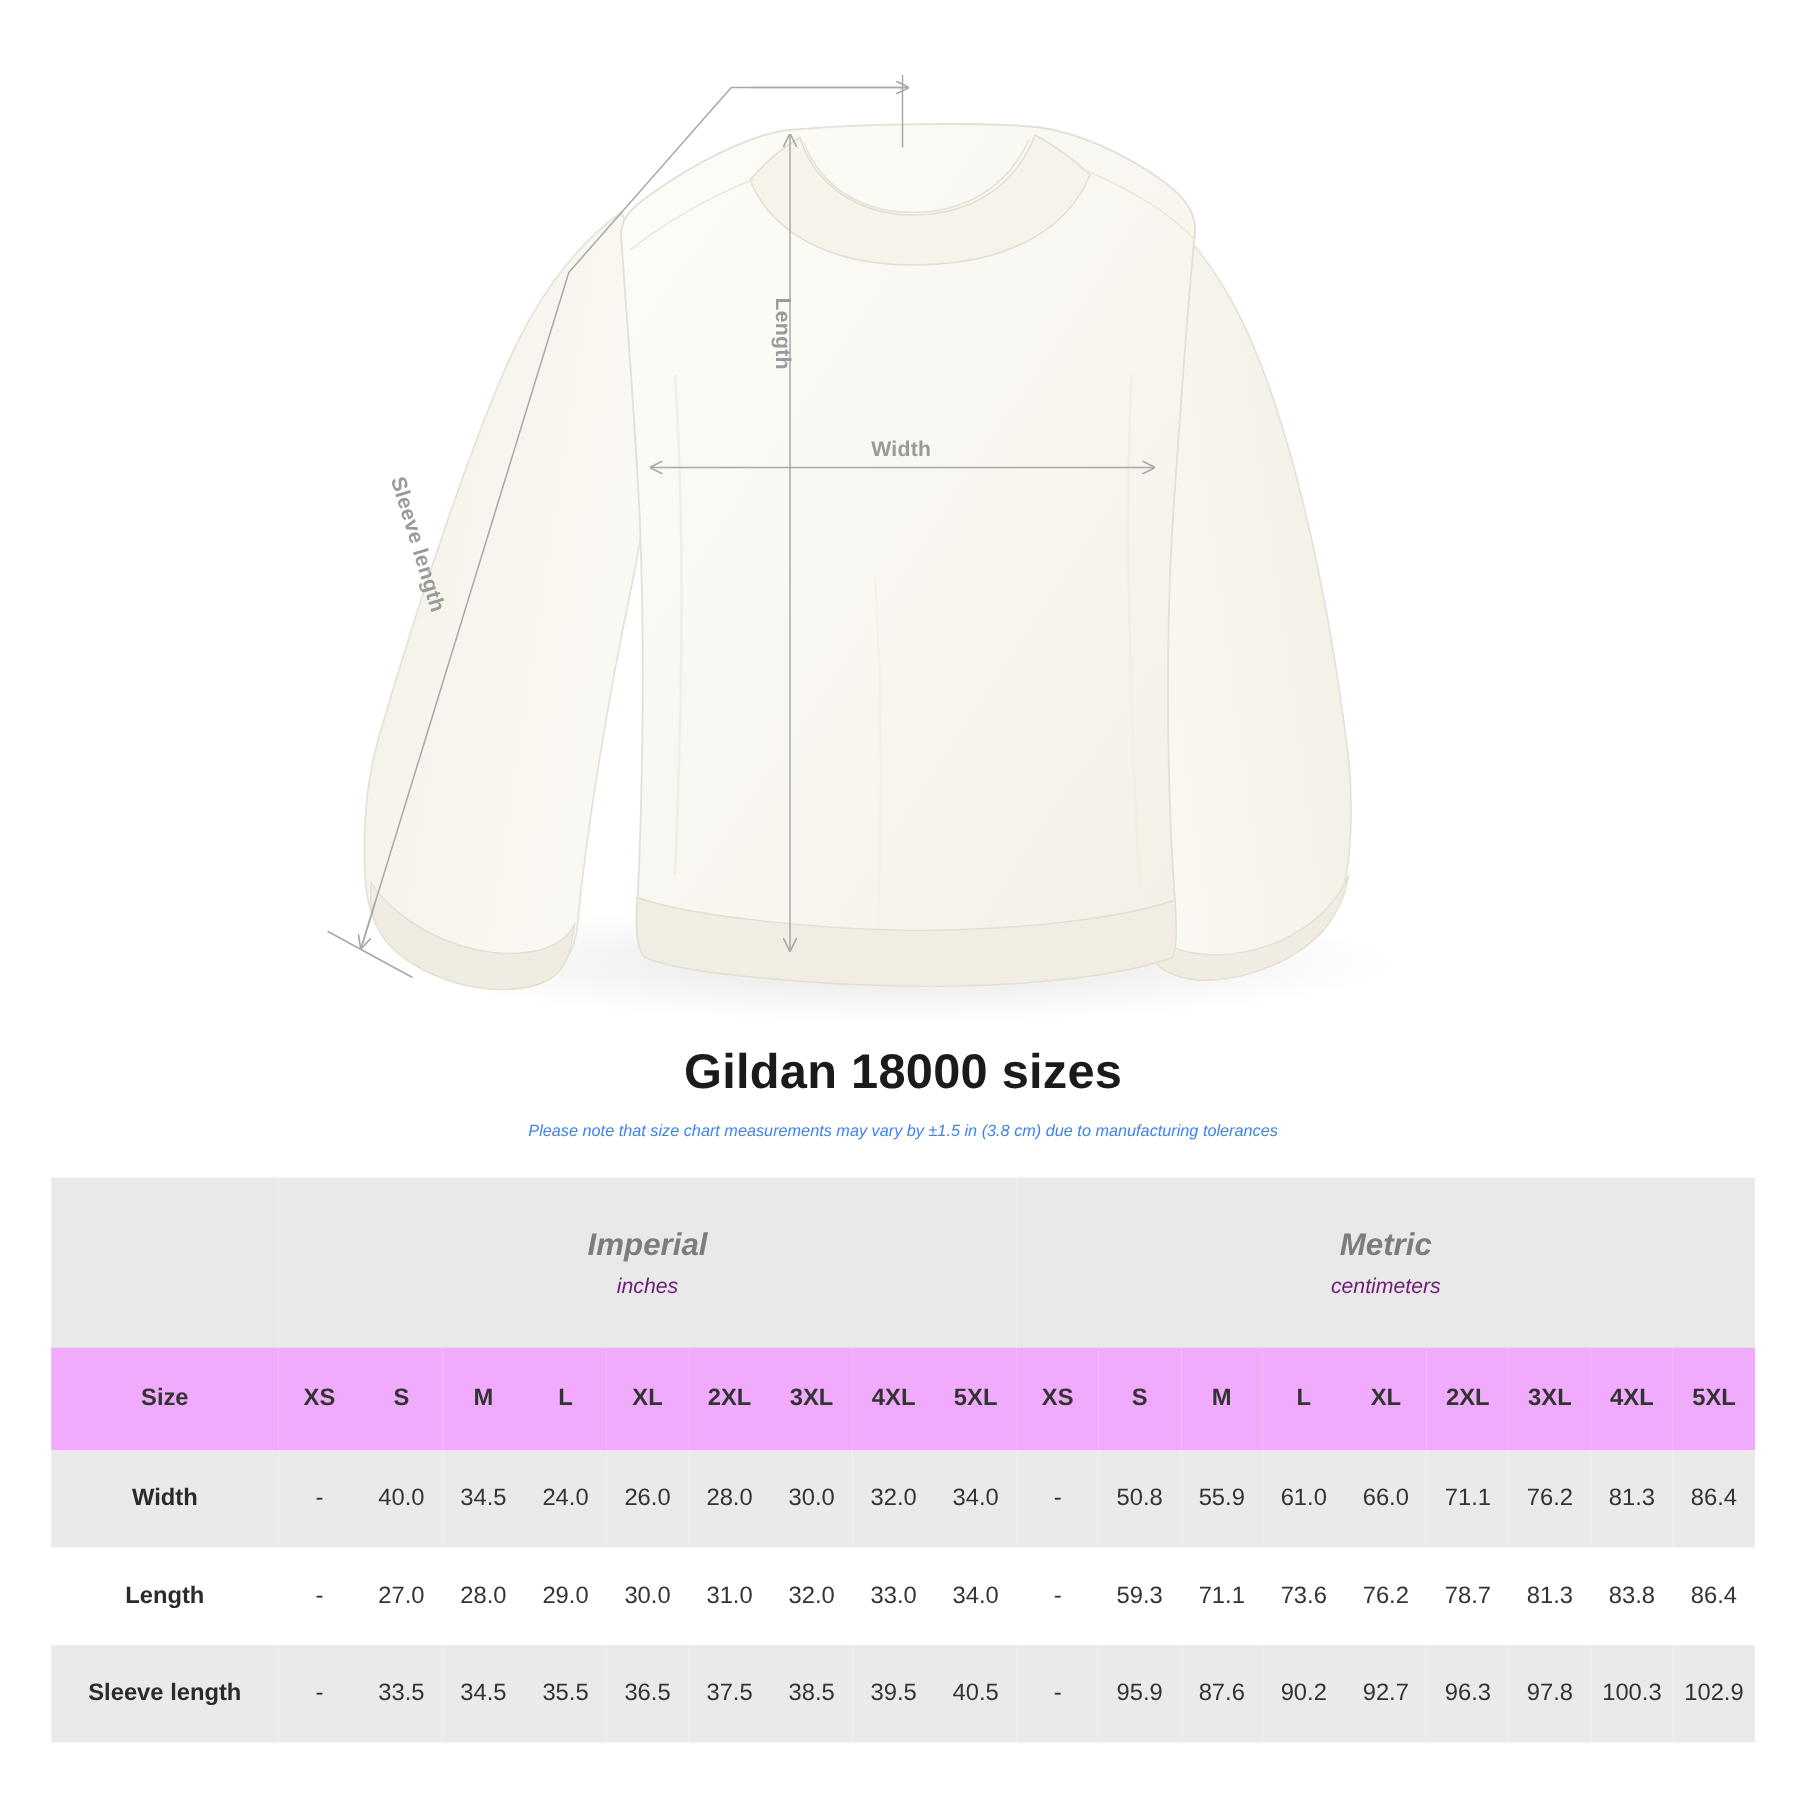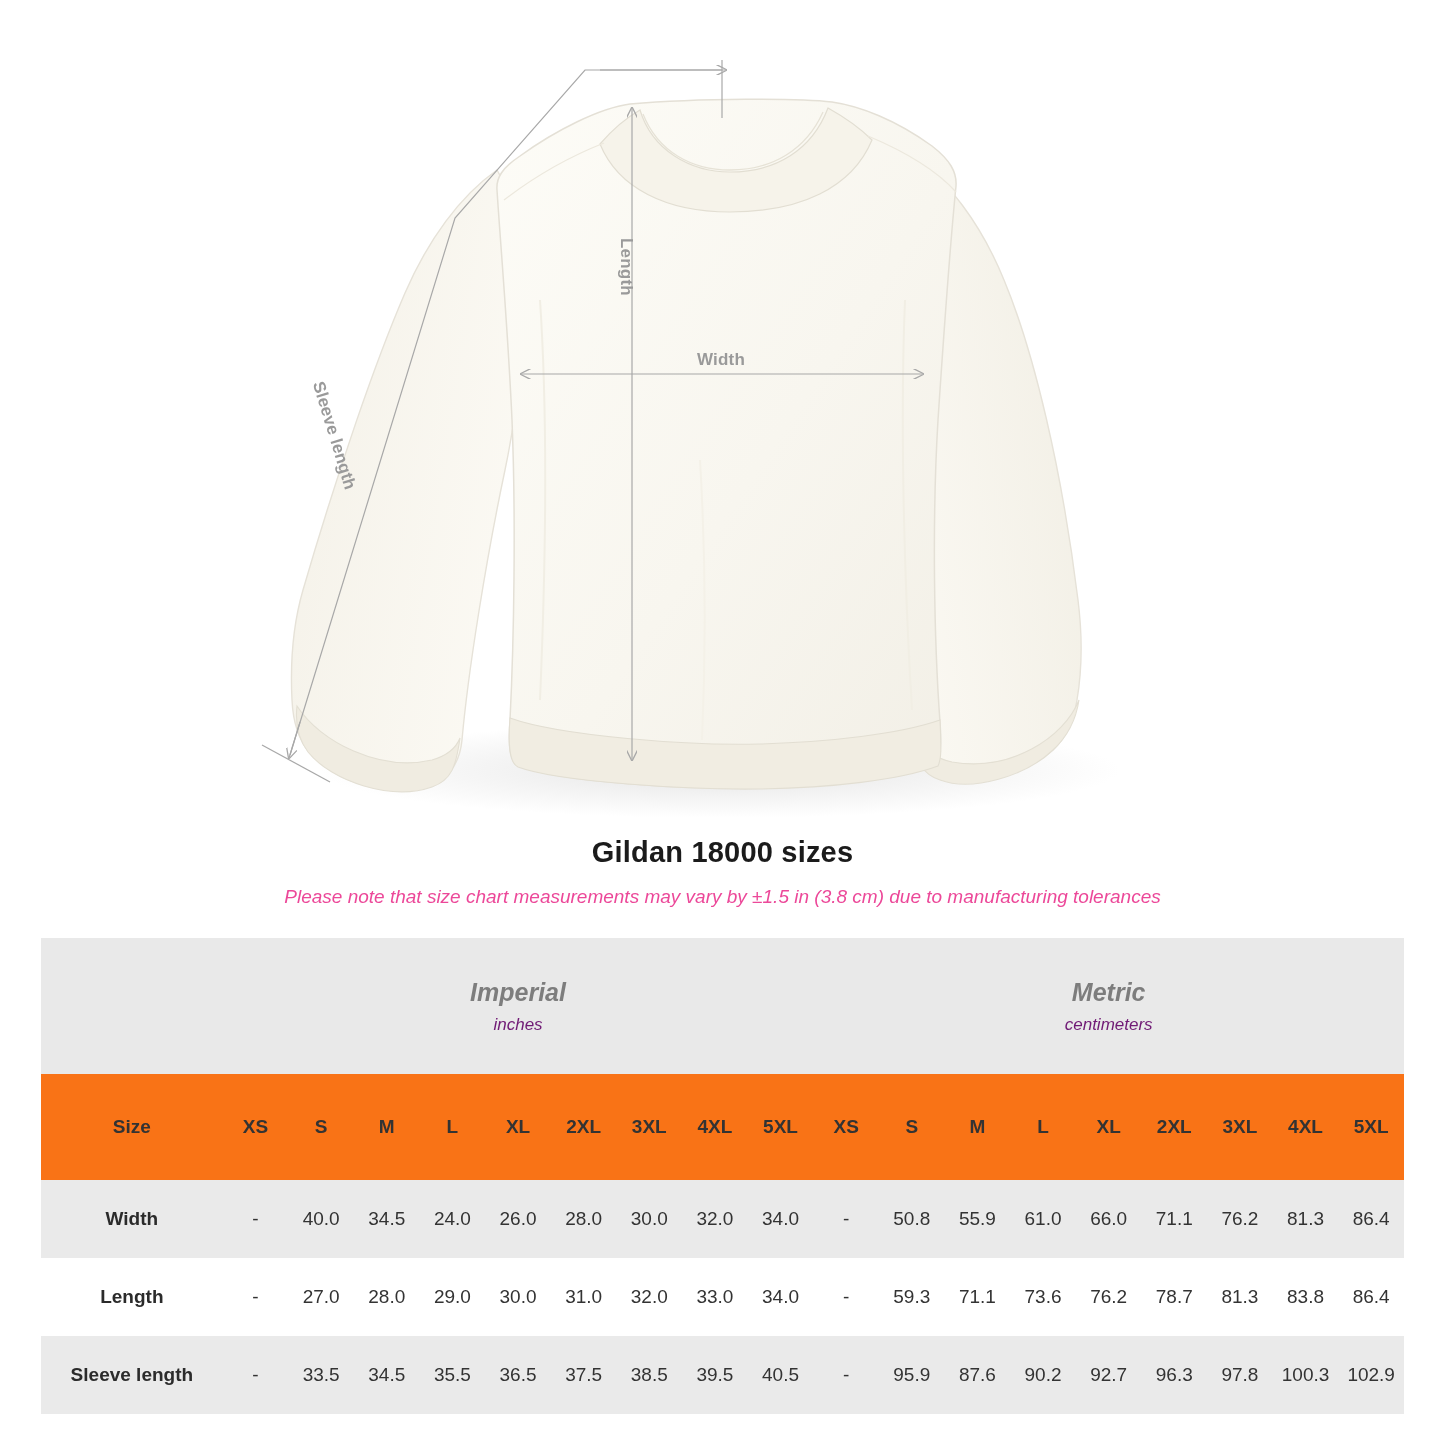--- a/index.html
+++ b/index.html
@@ -59,30 +59,30 @@
     transform: rotate(73deg);
     transform-origin: left top;
   }
 
   
   .title-block {
     text-align: center;
     margin-top: 6px;
   }
   .chart-title {
-    font-size: 29px;
+    font-size: 39px;
     font-weight: bold;
     color: #1b1b1b;
     margin: 4px;
     letter-spacing: 0.2px;
   }
   .chart-note {
-    font-size: 19px;
+    font-size: 13px;
     font-style: italic;
-    color: #ec4899;
+    color: #3b82f6;
     margin-top: 17px;
   }
 
   
   .table-wrap {
     margin-top: 30px;
     padding: 0 41px;
   }
   table.size-table {
     width: 100%;
@@ -108,22 +108,22 @@
     color: #7d7d7d;
     line-height: 1.25;
   }
   .unit-sub {
     font-size: 17px;
     font-style: italic;
     color: #701a75;
     margin-top: 6px;
   }
   .head-row td {
-    height: 106px;
-    background: #f97316;
+    height: 82px;
+    background: #f0abfc;
     font-size: 19px;
     color: #2b2b2b;
     vertical-align: middle;
   }
   .head-row td.rowhead {
     font-weight: bold;
     font-size: 19px;
   }
   .head-row td.colhead {
     font-weight: bold;

